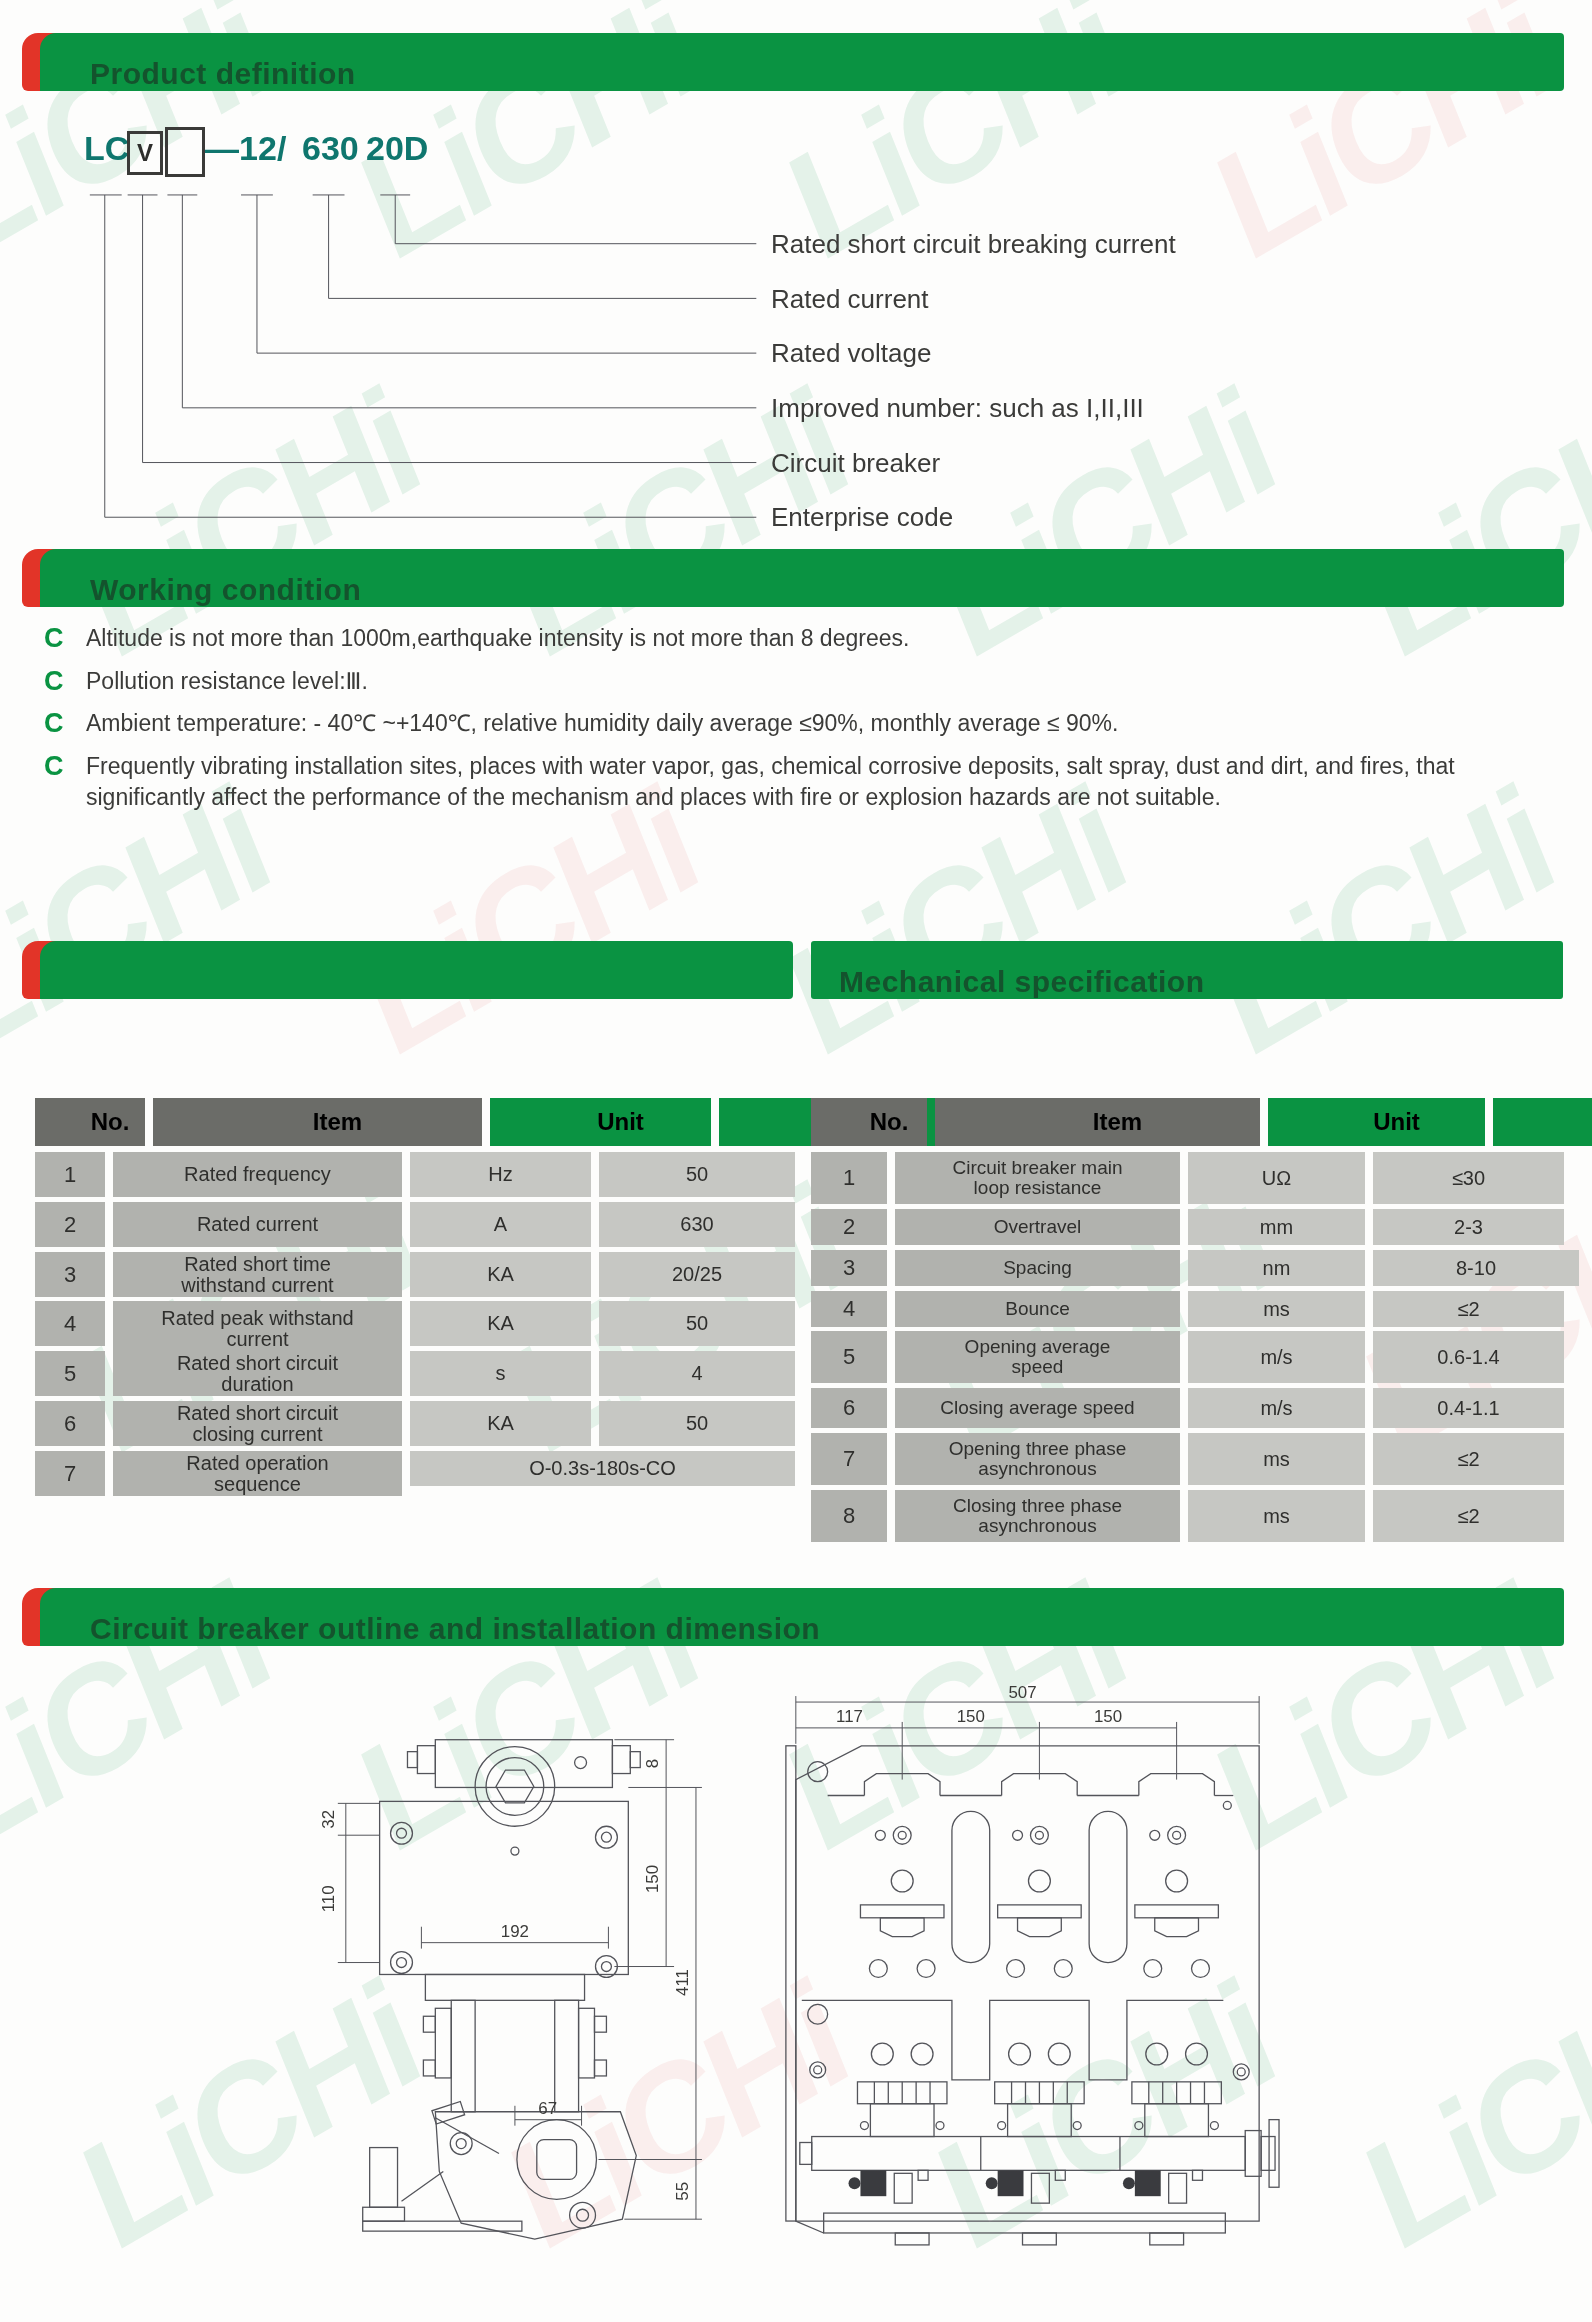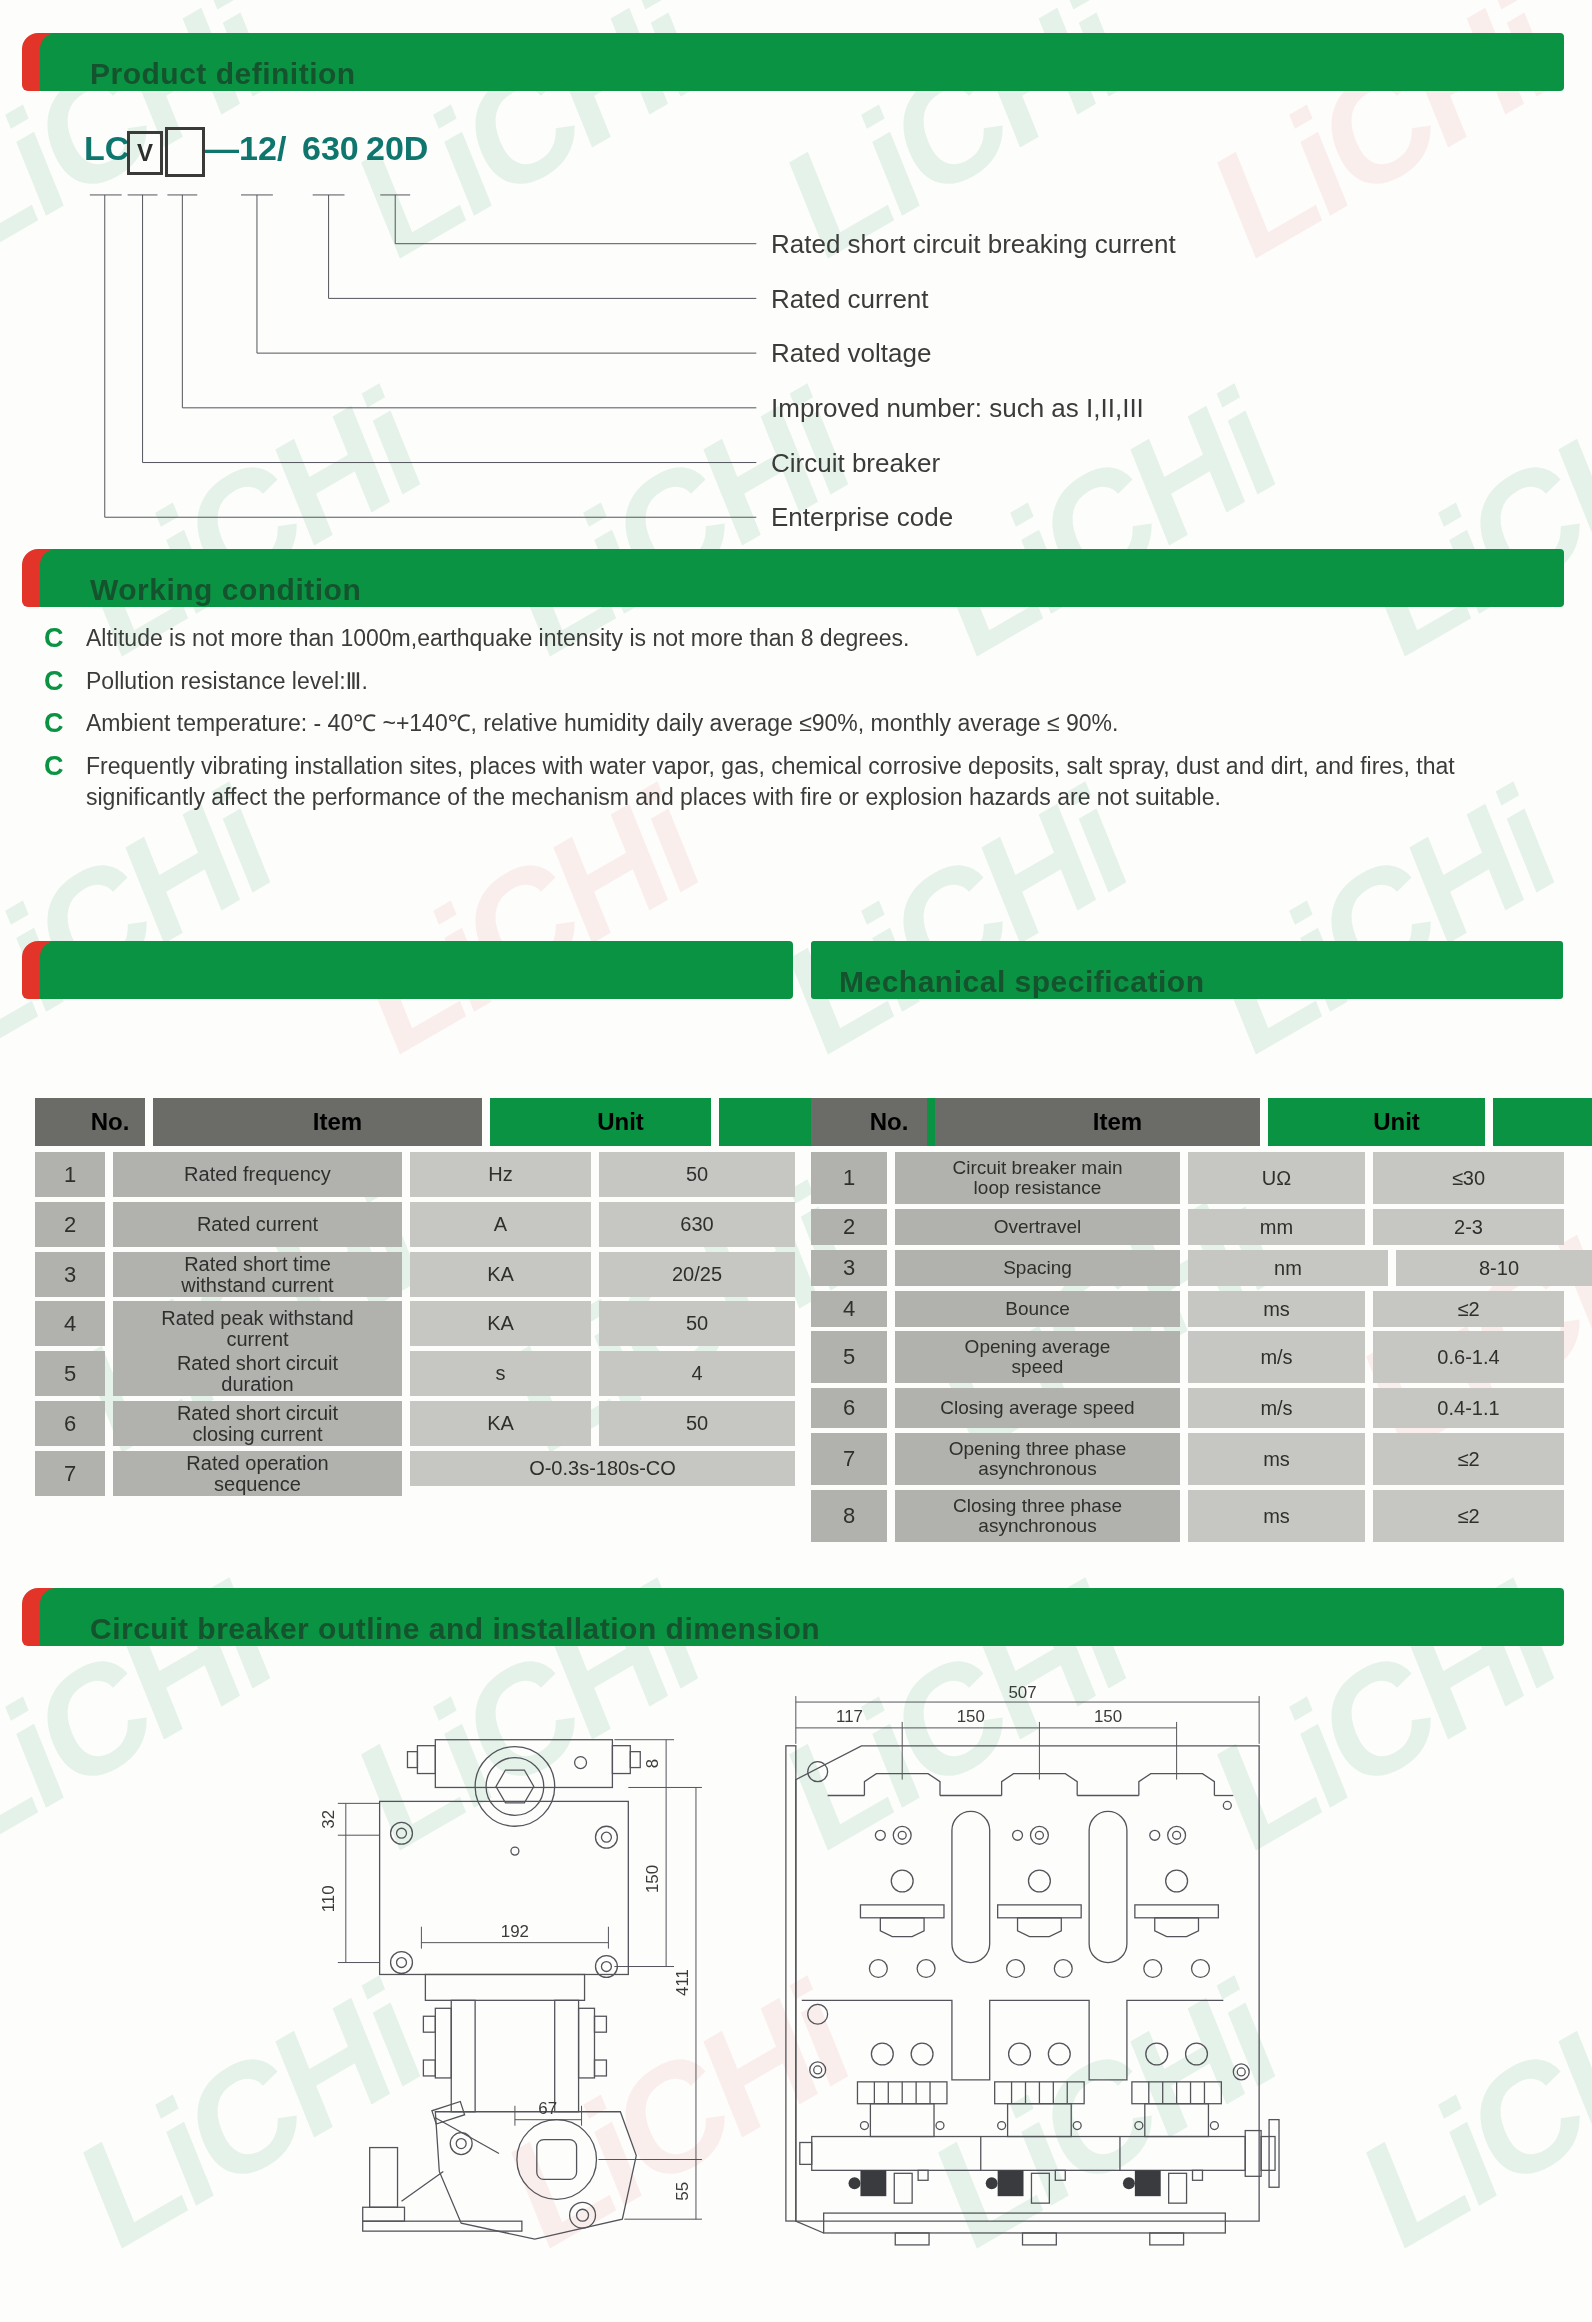--- a/index.html
+++ b/index.html
@@ -223,21 +223,21 @@
         </div>
         <div class="trow" style="left:811px;top:1209px;gap:8px;">
           <div class="cell cell-no" style="width:76px;height:36px;">2</div>
           <div class="cell cell-item mech" style="width:285px;height:36px;">Overtravel</div>
           <div class="cell cell-unit" style="width:177px;height:36px;">mm</div>
           <div class="cell cell-data" style="width:191px;height:36px;">2-3</div>
         </div>
         <div class="trow" style="left:811px;top:1250px;gap:8px;">
           <div class="cell cell-no" style="width:76px;height:36px;">3</div>
           <div class="cell cell-item mech" style="width:285px;height:36px;">Spacing</div>
-          <div class="cell cell-unit" style="width:200px;height:36px;">nm</div>
+          <div class="cell cell-unit" style="width:177px;height:36px;">nm</div>
           <div class="cell cell-data" style="width:206px;height:36px;">8-10</div>
         </div>
         <div class="trow" style="left:811px;top:1291px;gap:8px;">
           <div class="cell cell-no" style="width:76px;height:36px;">4</div>
           <div class="cell cell-item mech" style="width:285px;height:36px;">Bounce</div>
           <div class="cell cell-unit" style="width:177px;height:36px;">ms</div>
           <div class="cell cell-data" style="width:191px;height:36px;">≤2</div>
         </div>
         <div class="trow" style="left:811px;top:1331px;gap:8px;">
           <div class="cell cell-no" style="width:76px;height:52px;">5</div>

